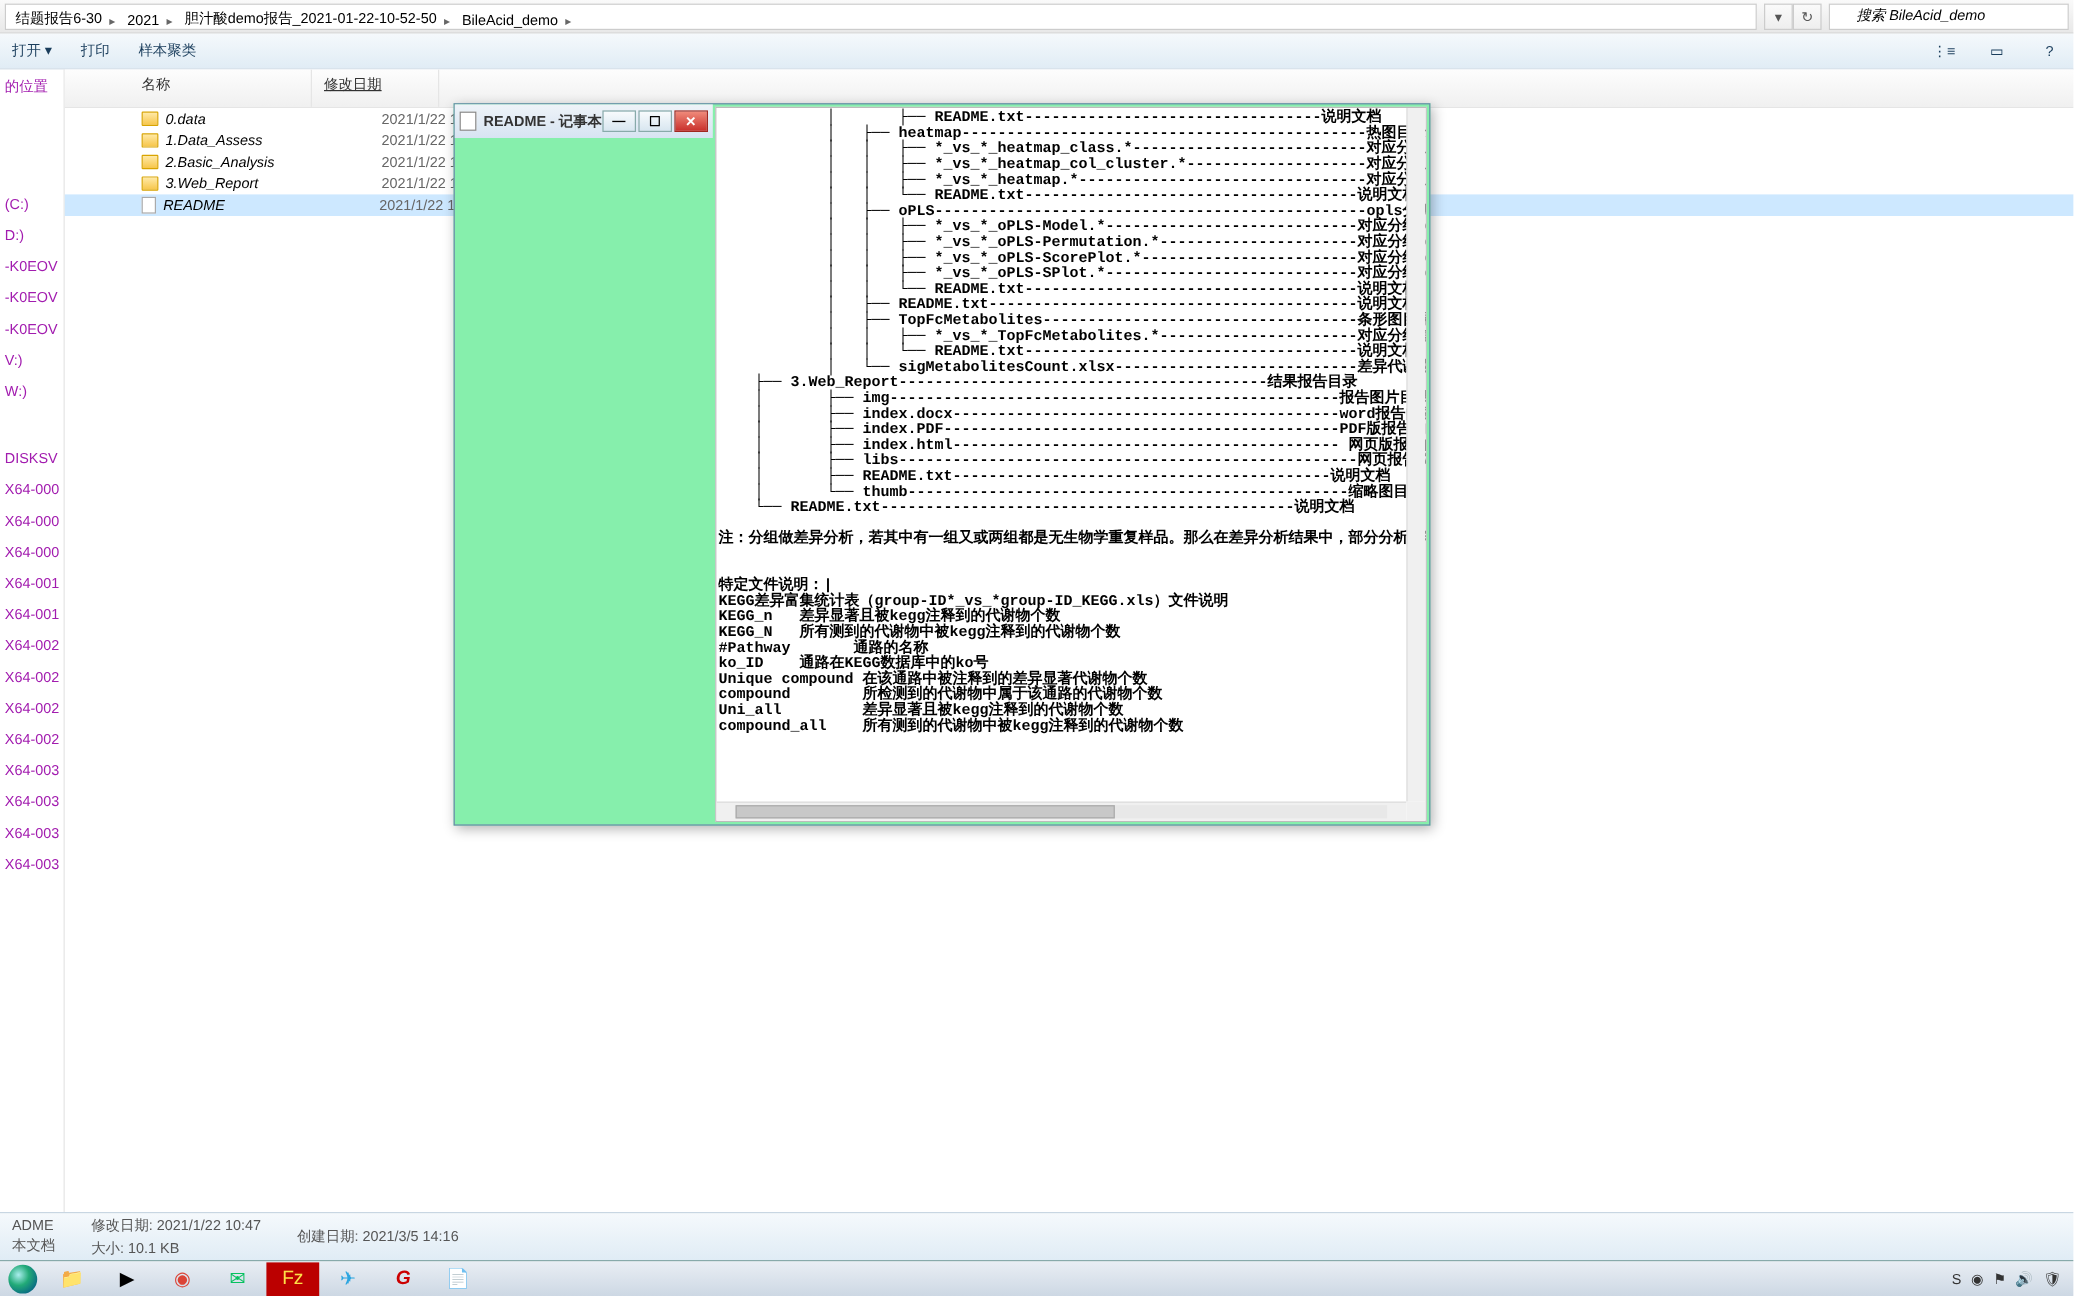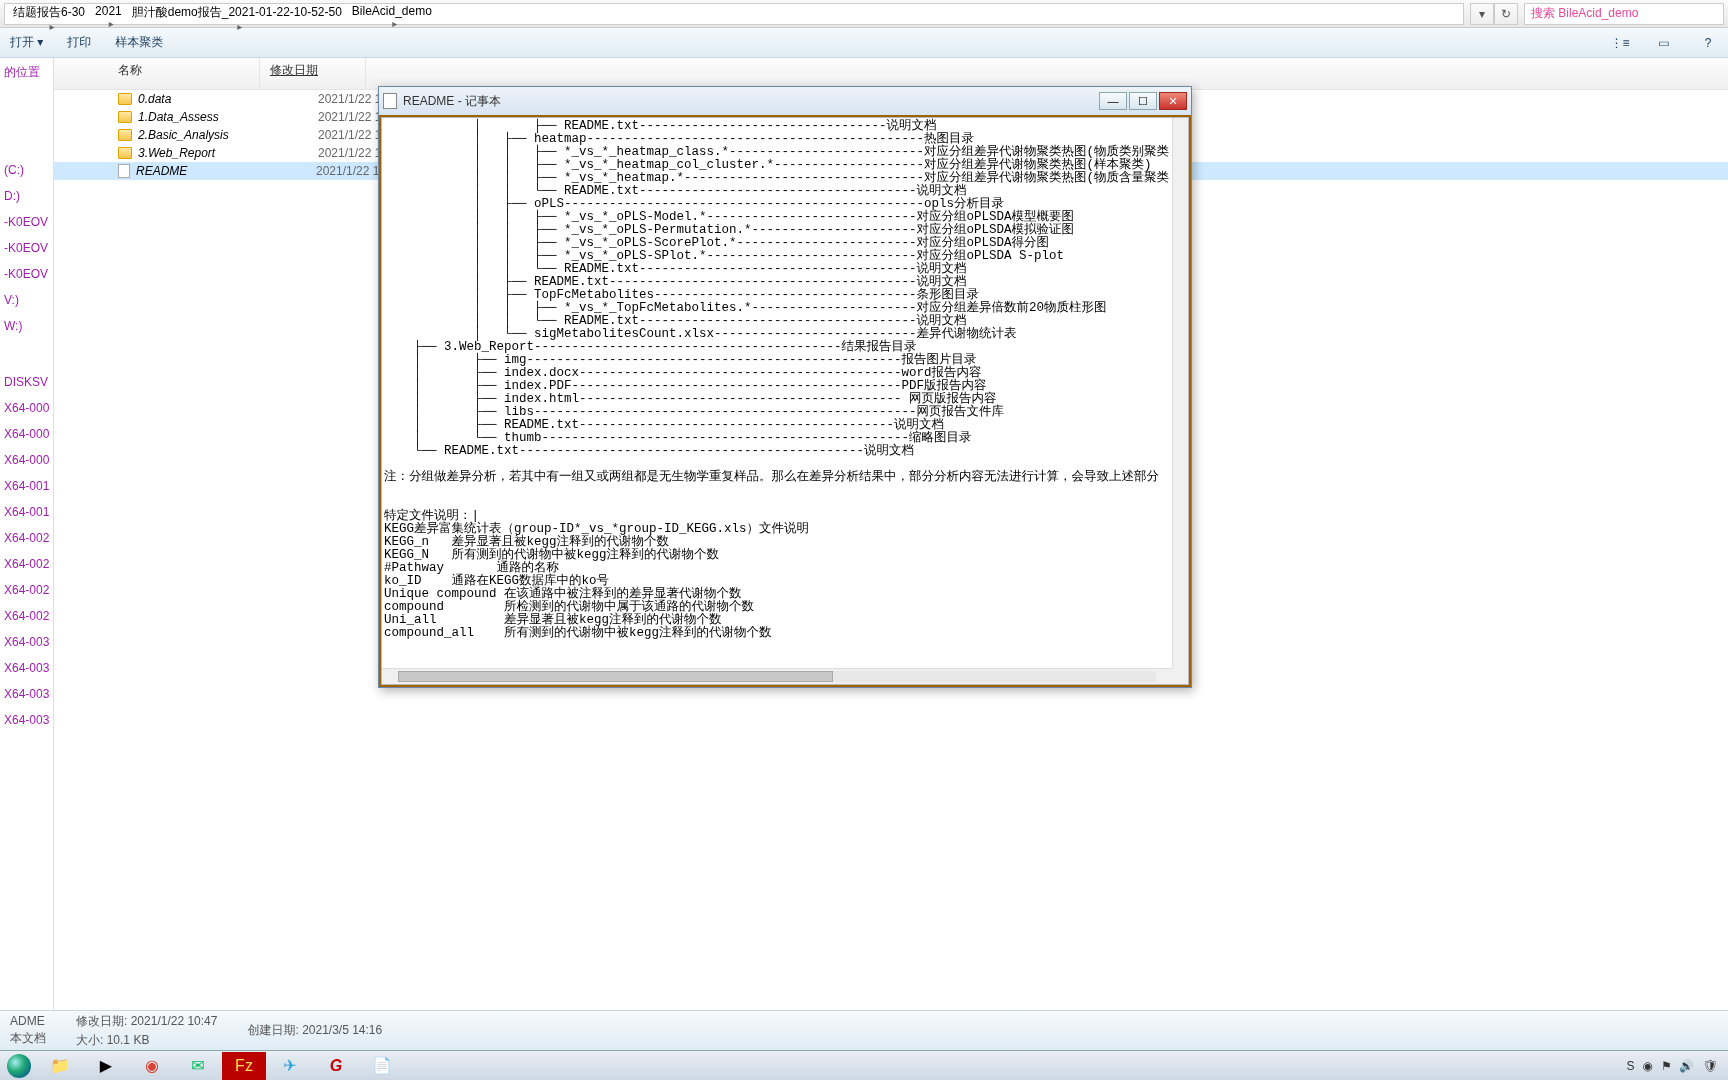--- a/index.html
+++ b/index.html
@@ -1,24 +1,24 @@
 <!DOCTYPE html>
 <html><head>
 <meta charset="utf-8">
 <style>
 * { margin: 0; padding: 0; box-sizing: border-box; font-family: "Microsoft YaHei", "SimSun", Tahoma, sans-serif; font-size: 12px; }
 body { background: #fff; width: 1728px; height: 1080px; overflow: hidden; position: relative; }
 
 .breadcrumb { height: 28px; background: linear-gradient(#fafafa, #e8e8e8); border-bottom: 1px solid #ccc; display: flex; align-items: center; padding: 0 4px; }
 .breadcrumb-items { flex: 1; display: flex; align-items: center; height: 22px; border: 1px solid #ccc; background: #fff; margin-right: 6px; }
-.bc-seg { padding: 0 2px 0 8px; display: flex; align-items: center; height: 100%; flex-direction: column; }
+.bc-seg { padding: 0 2px 0 8px; display: flex; align-items: flex-end; height: 100%; }
 .bc-seg .arrow { color: #666; margin-left: 6px; font-size: 10px; }
 .nav-btns { display: flex; margin-right: 6px; }
 .nav-btn { width: 24px; height: 22px; border: 1px solid #ccc; background: linear-gradient(#fafafa,#eee); display: flex; align-items: center; justify-content: center; color: #555; }
-.search { width: 200px; height: 22px; border: 1px solid #ccc; background: #fff; padding: 0 6px; color: #ec4899; display: flex; align-items: center; }
+.search { width: 200px; height: 22px; border: 1px solid #ccc; background: #fff; padding: 0 22px; color: #000000; font-style: italic; display: flex; align-items: center; }
 
 .toolbar { height: 30px; background: linear-gradient(#f5f9fc, #e0ecf5); border-bottom: 1px solid #c8d6e2; display: flex; align-items: center; padding: 0 10px; gap: 24px; color: #1a3d5c; }
 .toolbar .tb-item { cursor: default; }
 .toolbar .spacer { flex: 1; }
 .toolbar .icon-btn { width: 20px; text-align: center; color: #1a3d5c; }
 
 .main { display: flex; height: calc(100% - 28px - 30px - 40px - 30px); }
 .sidebar { width: 54px; border-right: 1px solid #e0e0e0; background: #fff; overflow: hidden; }
 .side-item { padding: 6px 4px; white-space: nowrap; color: #a21caf; }
 
@@ -28,21 +28,21 @@
 .fh-name { width: 206px; }
 .fh-date { width: 106px; text-decoration: underline; }
 .file-list { }
 .file-row { display: flex; align-items: center; height: 18px; padding-left: 64px; }
 .file-row.selected { background: #cde8ff; }
 .folder-icon { width: 14px; height: 12px; background: linear-gradient(#ffe9a6,#f7c64b); border: 1px solid #d9a400; border-radius: 1px; margin-right: 6px; }
 .file-icon { width: 12px; height: 14px; background: #fff; border: 1px solid #aaa; margin-right: 6px; position: relative; }
 .file-name { flex: 0 0 180px; font-style: italic; }
 .file-date { color: #666; }
 
-.notepad { position: absolute; left: 378px; top: 86px; width: 814px; height: 602px; border: 1px solid #6b8aab; background: #a16207; box-shadow: 2px 3px 10px rgba(0,0,0,.3); display: flex; flex-direction: column; }
+.notepad { position: absolute; left: 378px; top: 86px; width: 814px; height: 602px; border: 1px solid #6b8aab; background: #86efac; box-shadow: 2px 3px 10px rgba(0,0,0,.3); display: flex; flex-direction: row; font-weight: bold; }
 .np-title { height: 28px; background: linear-gradient(#eef3f8,#d7e4f2); display: flex; align-items: center; padding: 0 4px; }
 .np-title-icon { width: 14px; height: 16px; background: #fff; border: 1px solid #888; margin-right: 6px; }
 .np-title-text { flex: 1; color: #333; }
 .np-wbtns { display: flex; gap: 2px; }
 .np-wbtn { width: 28px; height: 18px; border: 1px solid #8aa; background: linear-gradient(#f8fbfd,#d8e6f0); display: flex; align-items: center; justify-content: center; font-size: 11px; }
 .np-close { background: linear-gradient(#f08a7a,#c9302c); border-color: #a02820; color: #fff; }
 .np-menu { height: 20px; background: #f0f0f0; display: flex; gap: 14px; padding: 0 8px; align-items: center; border-bottom: 1px solid #ddd; }
 .np-body { flex: 1; background: #fff; margin: 2px; border: 1px solid #bbb; overflow: hidden; position: relative; }
 .np-text { font-family: "NSimSun","SimSun","Courier New",monospace; font-size: 12.5px; line-height: 13px; white-space: pre; padding: 2px; color: #000; }
 .np-scroll-v { position: absolute; right: 0; top: 0; bottom: 16px; width: 16px; background: #f0f0f0; border-left: 1px solid #ddd; }

